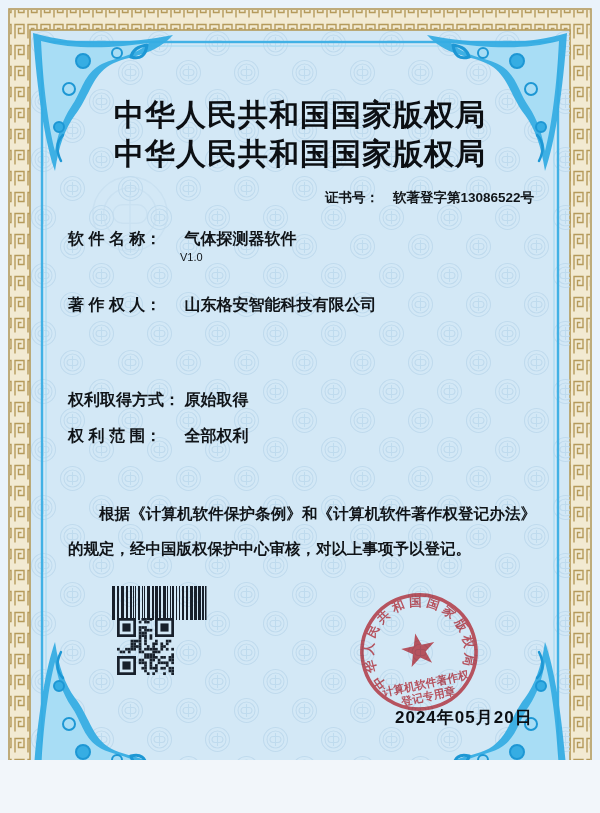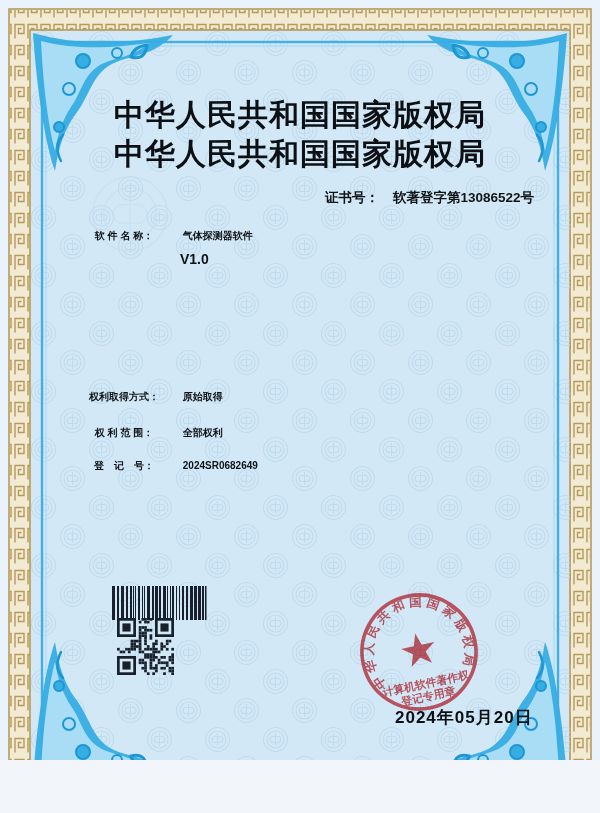--- a/index.html
+++ b/index.html
@@ -2,33 +2,33 @@
 <html><head>
 <meta charset="utf-8">
 <style>
   html, body { margin: 0; padding: 0; background: #f2f6fa; }
   .certificate {
     position: relative; width: 600px; height: 760px; overflow: hidden;
     font-family: "Liberation Sans", "DejaVu Sans", sans-serif;
     color: #101418;
   }
   .bg-svg { position: absolute; left: 0; top: 0; }
-  .abs { position: absolute; text-align: center; }
+  .abs { position: absolute; }
   .title-line {
     left: 0; width: 100%; text-align: center;
     font-weight: bold; font-size: 30px; letter-spacing: 1px; color: #0c0f13;
   }
   .title1 { top: 95px; }
   .title2 { top: 134px; }
   .certno { top: 189px; right: 66px; font-size: 13.5px; font-weight: bold; }
   .certno .certno-value { margin-left: 14px; }
-  .frow { left: 68px; font-size: 10px; font-weight: bold; white-space: nowrap; }
+  .frow { left: 68px; font-size: 16px; font-weight: bold; white-space: nowrap; }
   .frow .lab { display: inline-block; width: 112px; }
   .row-software { top: 229px; }
-  .row-version  { top: 251px; left: 180px; font-size: 14px; font-weight: bold; }
+  .row-version  { top: 251px; left: 180px; font-size: 11px; font-weight: normal; }
   .row-owner    { top: 295px; }
   .row-acq      { top: 390px; }
   .row-scope    { top: 426px; }
   .row-regno    { top: 459px; }
   .body-par {
     top: 496px; left: 68px; width: 468px;
     font-size: 15.5px; font-weight: bold; line-height: 35px;
     text-indent: 2em; text-align: justify;
   }
   .barcode-wrap { left: 112px; top: 586px; }
@@ -98,36 +98,37 @@
   <div class="abs certno">
     <span>证书号：</span><span class="certno-value">软著登字第13086522号</span>
   </div>
 
   <div class="abs frow row-software">
     <span class="lab">软 件 名 称：</span>
     <span>气体探测器软件</span>
   </div>
   <div class="abs row-version">V1.0</div>
 
+  <div class="abs frow row-owner">
+    <span class="lab">著 作 权 人：</span>
+    <span>山东格安智能科技有限公司</span>
+  </div>
 
   <div class="abs frow row-scope">
     <span class="lab">权 利 范 围：</span>
     <span>全部权利</span>
   </div>
 
   <div class="abs frow row-acq">
     <span class="lab">权利取得方式：</span>
     <span>原始取得</span>
   </div>
 
-  <div class="abs frow row-regno">
-    <span class="lab">登　记　号：</span>
-    <span>2024SR0682649</span>
-  </div>
-
+
+  <div class="abs body-par">根据《计算机软件保护条例》和《计算机软件著作权登记办法》的规定，经中国版权保护中心审核，对以上事项予以登记。</div>
 
   <div class="abs barcode-wrap">
     <svg id="barcode-svg" width="95" height="34" viewBox="0 0 95 34">
         <rect x="0" y="0" width="3" height="34" fill="#18202b"></rect>
         <rect x="5" y="0" width="2" height="34" fill="#18202b"></rect>
         <rect x="9" y="0" width="3" height="34" fill="#18202b"></rect>
         <rect x="14" y="0" width="2" height="34" fill="#18202b"></rect>
         <rect x="18" y="0" width="2" height="34" fill="#18202b"></rect>
         <rect x="21" y="0" width="1" height="34" fill="#18202b"></rect>
         <rect x="23" y="0" width="1" height="34" fill="#18202b"></rect>

